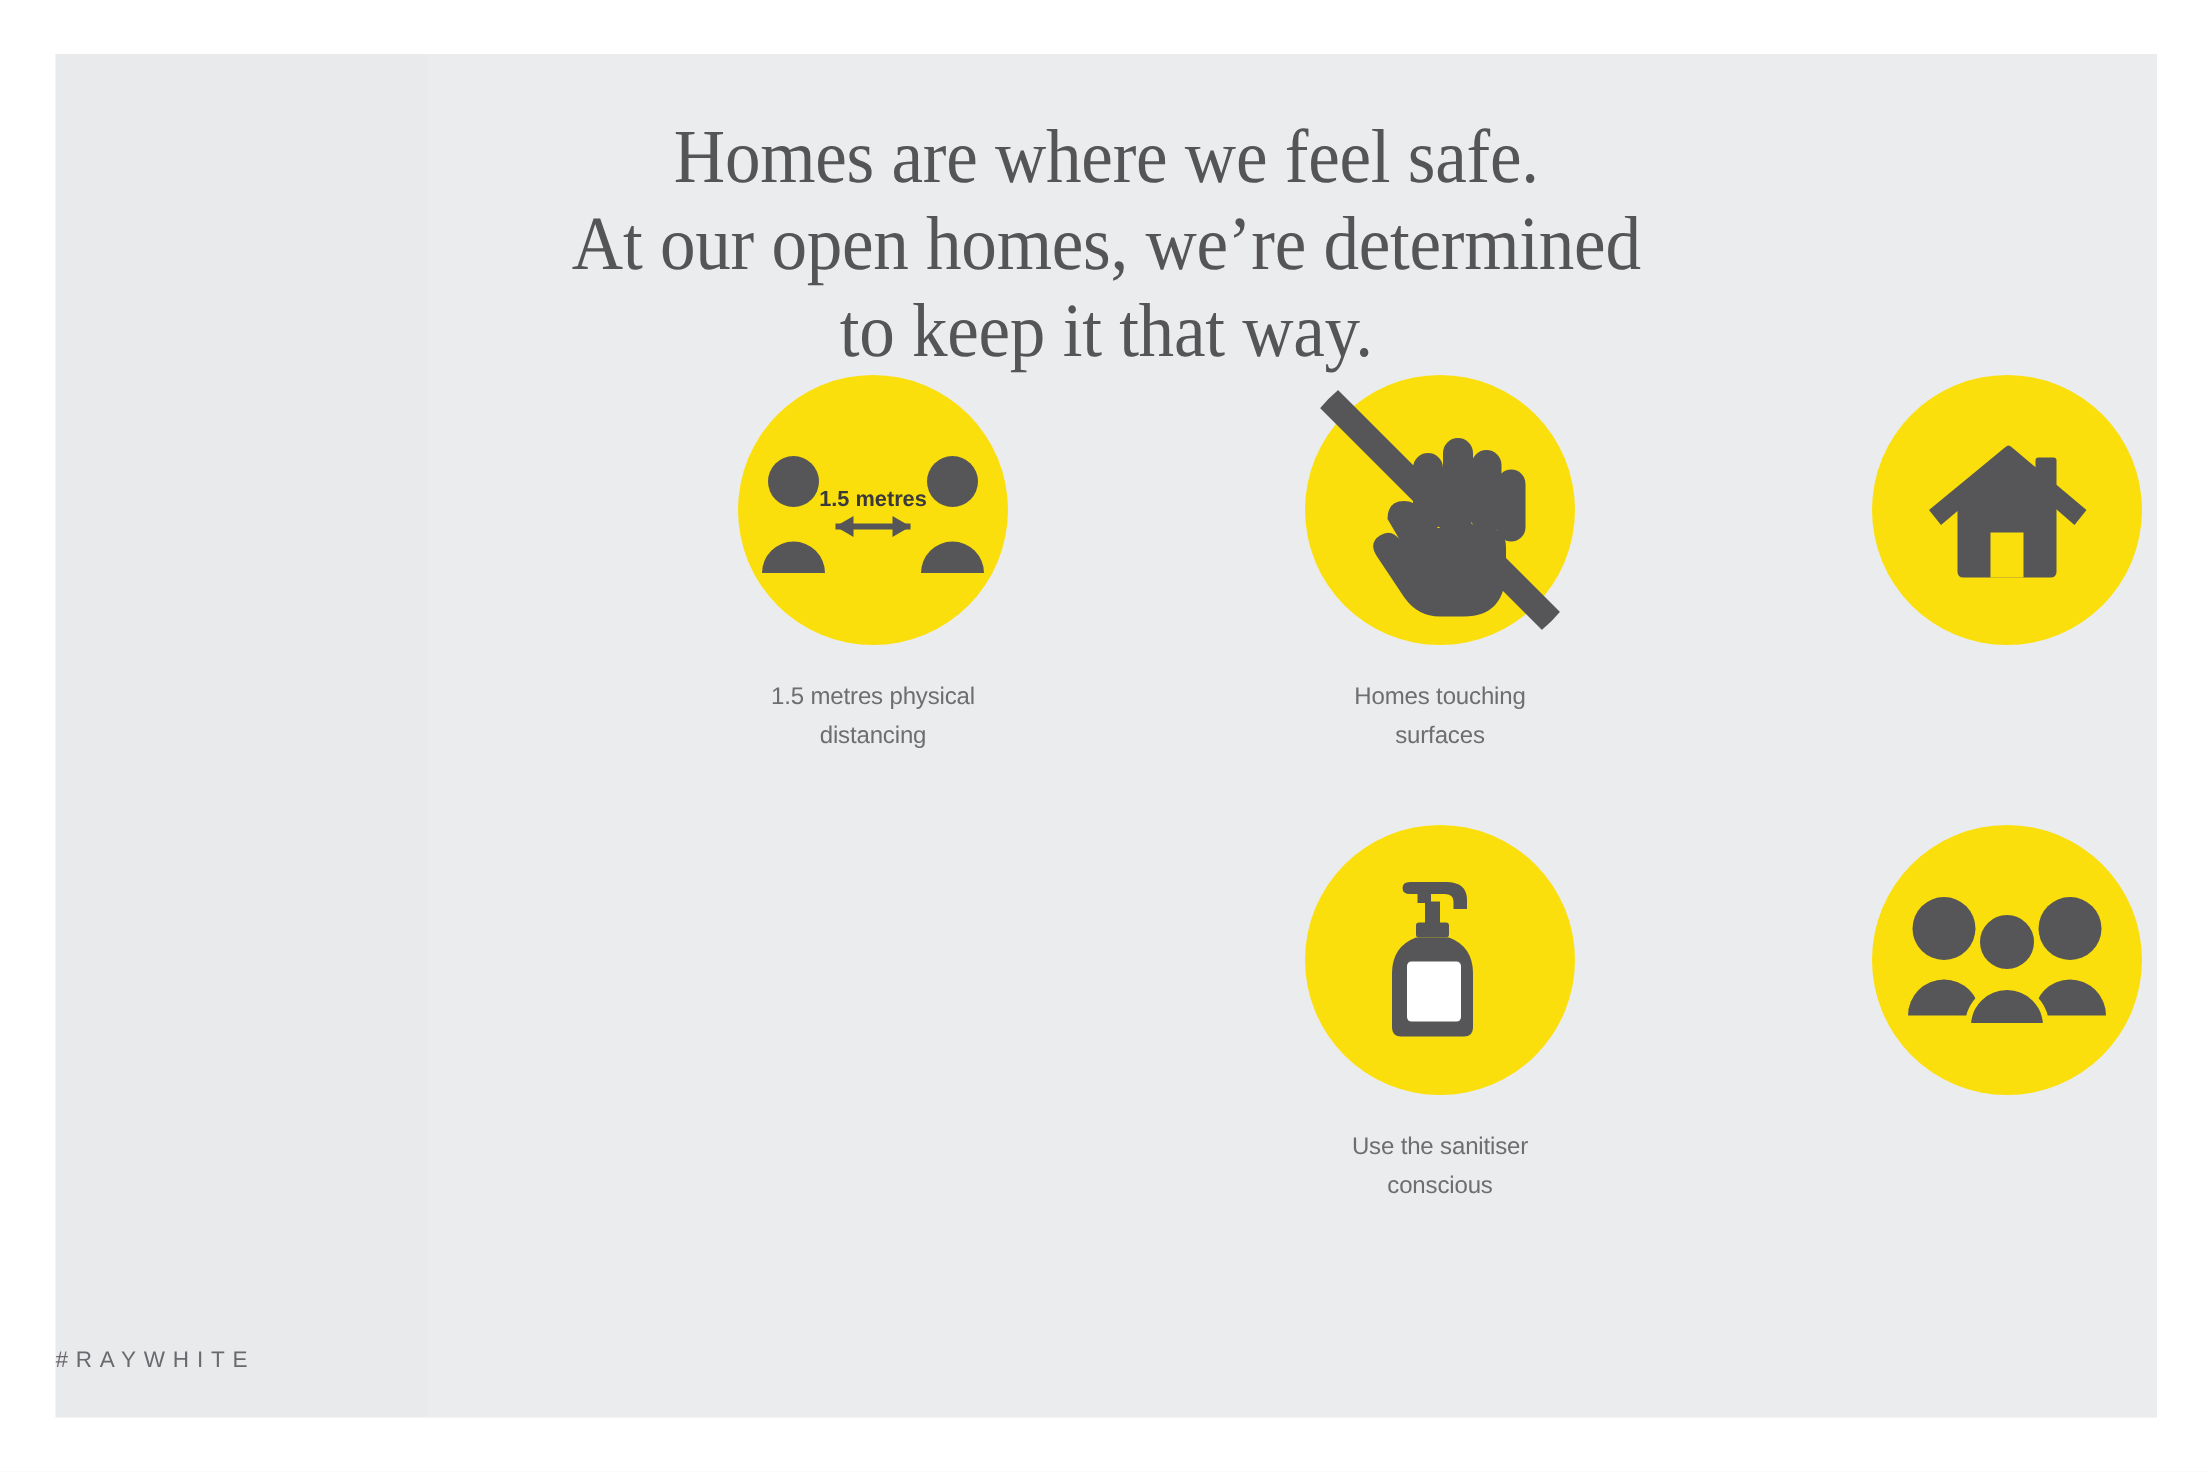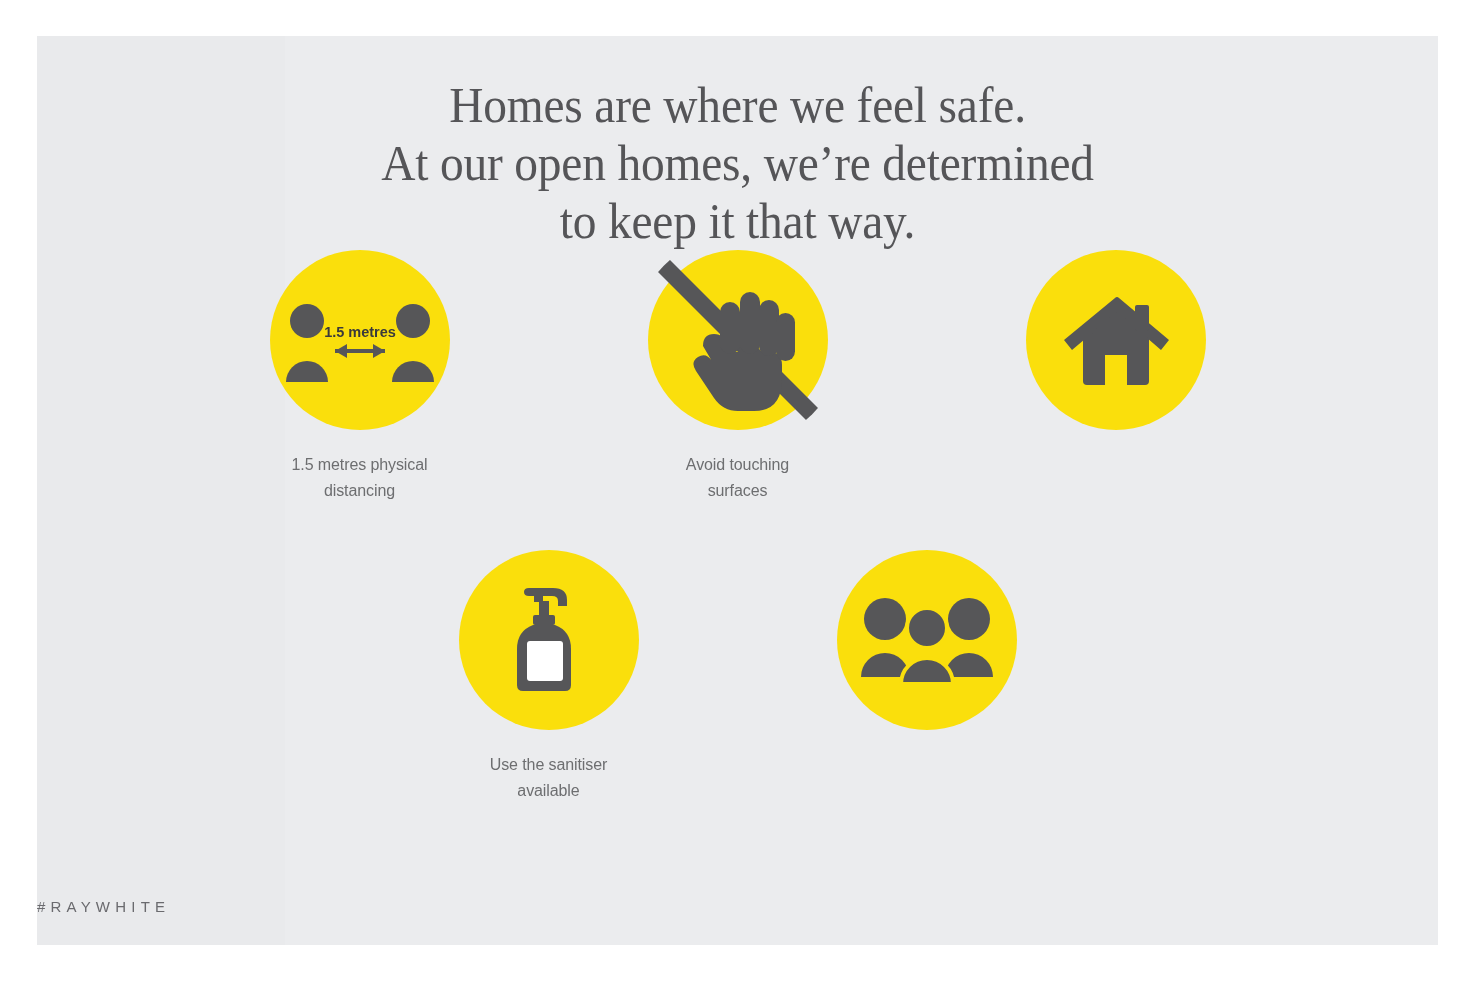--- a/index.html
+++ b/index.html
@@ -56,21 +56,22 @@
     letter-spacing: -0.2px;
     transform: scaleX(0.93);
     transform-origin: 50% 0;
     white-space: pre-line;
   }
 
   
   .row {
     position: absolute;
     display: flex;
-    justify-content: center;
+    justify-content: flex-end;
+    margin-left: 24px;
   }
   #row-1 { left: 0; top: 214px;  width: 1401px; gap: 130px; }
   #row-2 { left: 0; top: 514px;  width: 1401px; gap: 130px; }
 
   .cell {
     width: 248px;
     display: flex;
     flex-direction: column;
     align-items: center;
   }
@@ -167,21 +168,21 @@
                          q-6 -9 2 -14 q8 -5 14 4 l1 2 z"></path>
 
                 <rect x="72" y="52" width="20" height="52" rx="10"></rect>
                 <rect x="92" y="42" width="20" height="62" rx="10"></rect>
                 <rect x="111" y="50" width="20" height="56" rx="10"></rect>
                 <rect x="128" y="63" width="19" height="48" rx="9.5"></rect>
               </g>
             </g>
           </svg>
         </div>
-        <div class="caption">Avoid touching
+        <div class="caption">Homes touching
 surfaces</div>
       </div>
 
       <div class="cell">
         <div class="bubble">
           <svg width="110" height="95" viewBox="0 0 110 95" aria-hidden="true">
             <g fill="#565658">
 
               <path d="M22 42 L55 15 L88 42 L88 88 q0 4 -4 4 L26 92 q-4 0 -4 -4 z"></path>
 
@@ -210,21 +211,21 @@
 
               <rect x="34" y="30" width="22" height="10" rx="2"></rect>
 
               <path d="M34 40 q-16 6 -16 24 l0 36 q0 6 6 6 l42 0 q6 0 6 -6 l0 -36 q0 -18 -16 -24 z"></path>
 
               <rect x="28" y="56" width="36" height="40" rx="3" fill="#ffffff"></rect>
             </g>
           </svg>
         </div>
         <div class="caption">Use the sanitiser
-available</div>
+conscious</div>
       </div>
 
       <div class="cell">
         <div class="bubble">
           <svg width="132" height="90" viewBox="0 0 132 90" aria-hidden="true">
             <g fill="#565658">
 
               <circle cx="24" cy="24" r="21"></circle>
               <path d="M0 82 a24 24 0 0 1 48 0 z"></path>
 

